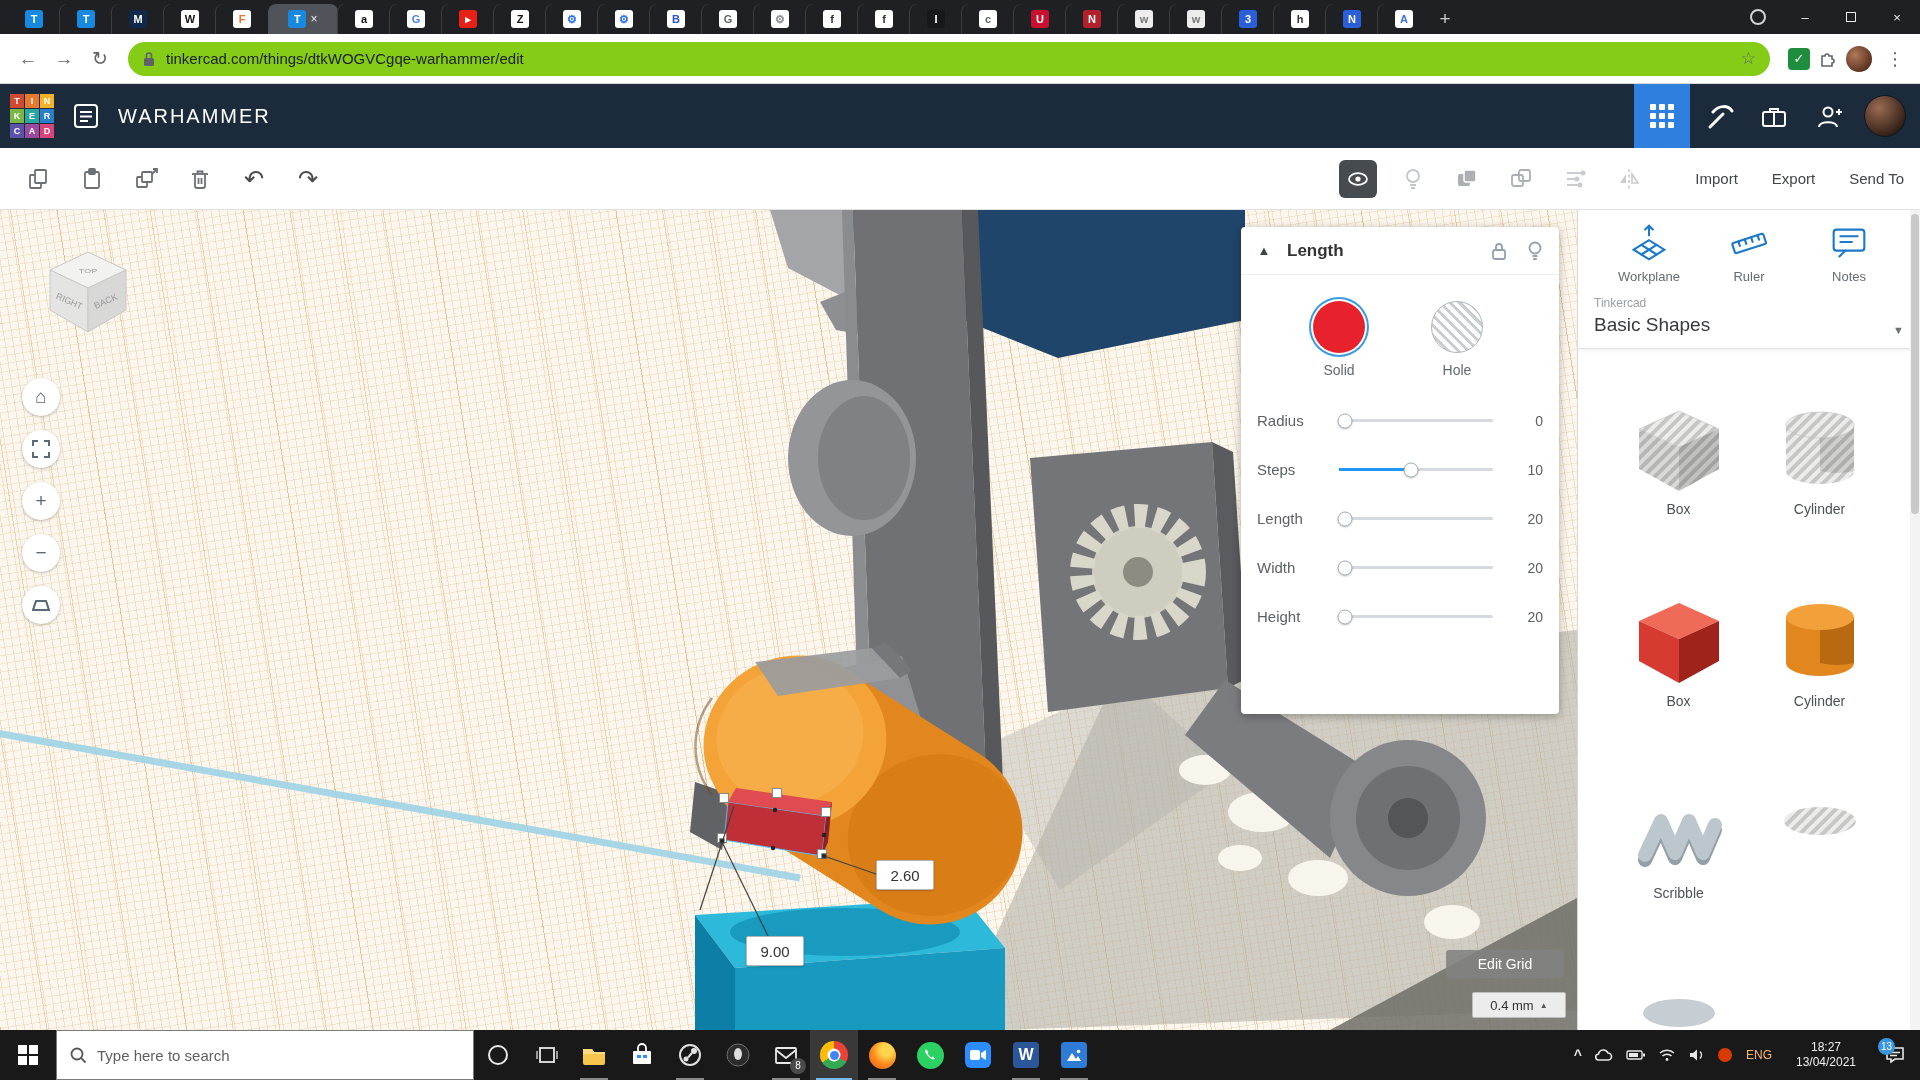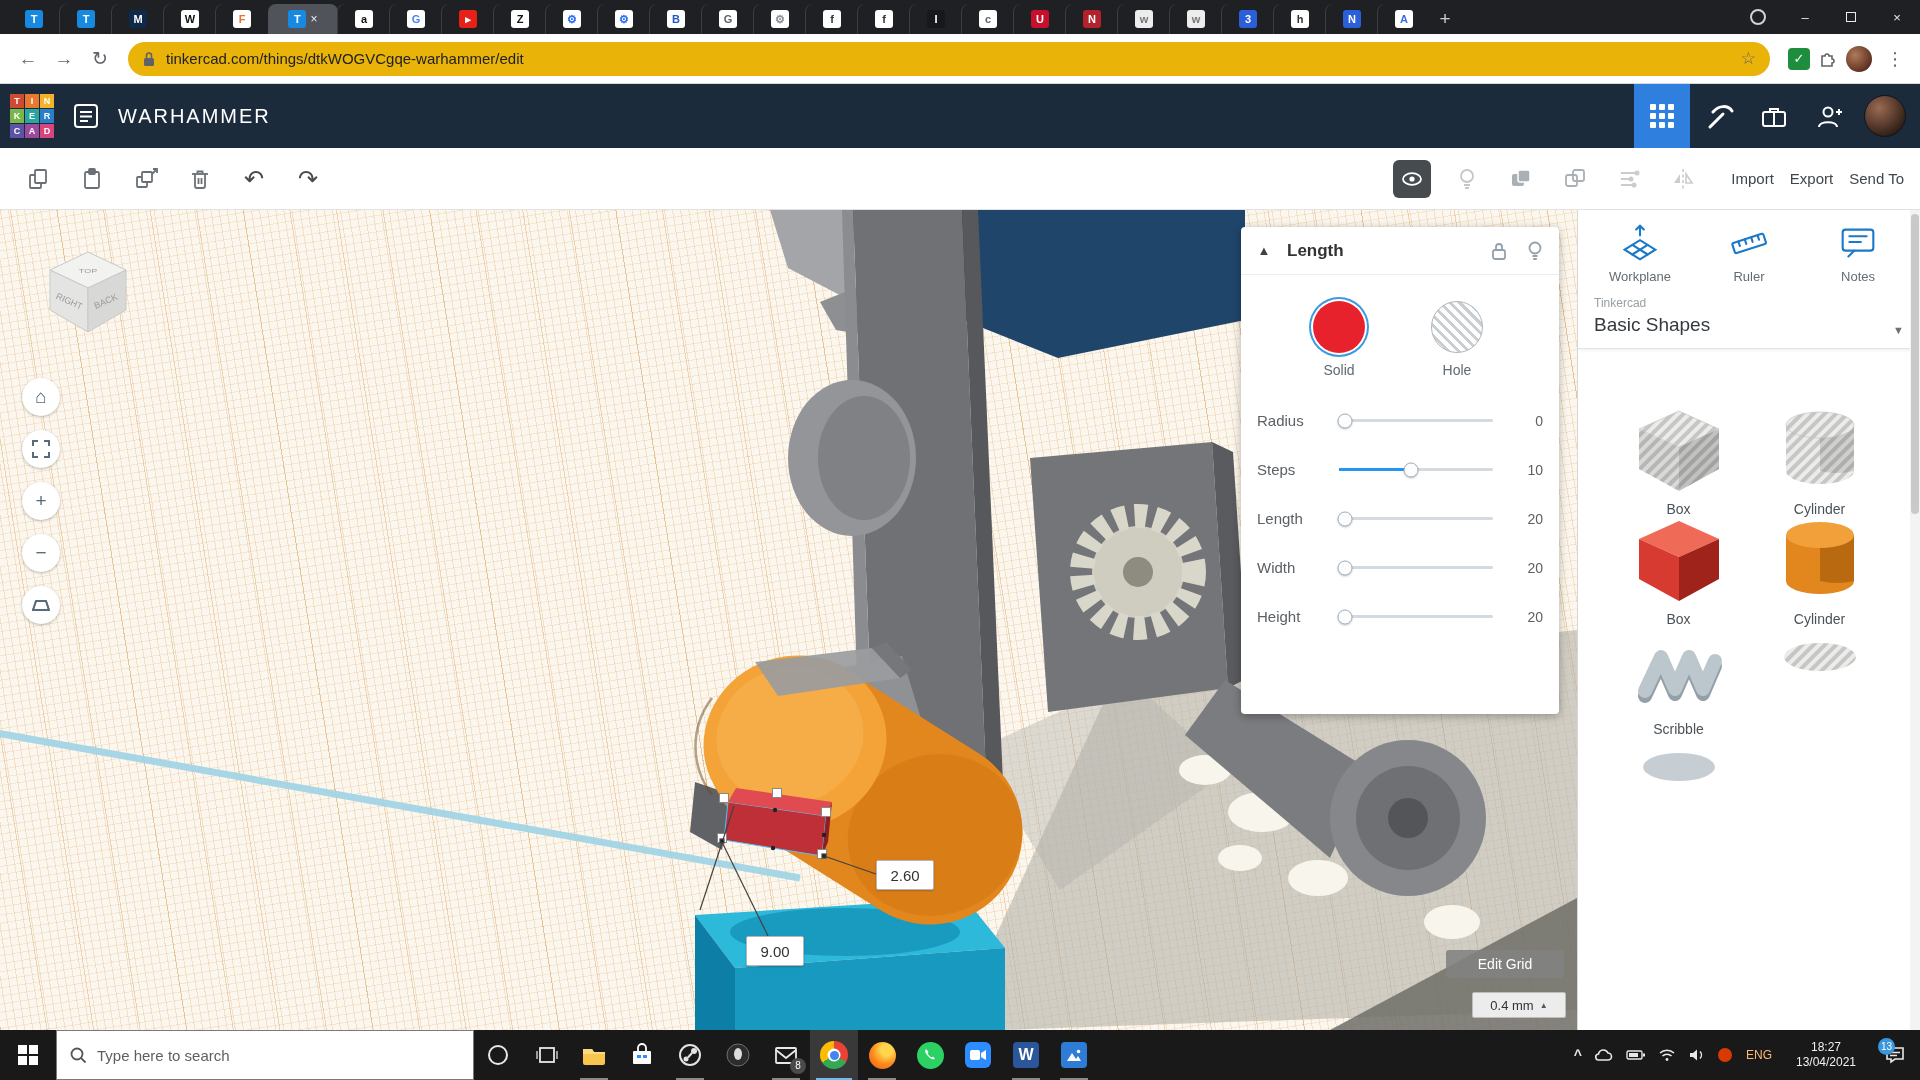--- a/index.html
+++ b/index.html
@@ -15,21 +15,21 @@
 .tclose{color:#e8eaed;font-size:12px;line-height:12px}
 .newtab{width:30px;height:30px;color:#c9cdd2;font-size:19px;display:flex;align-items:center;justify-content:center}
 .stripright{margin-left:auto;display:flex;align-items:center;height:34px}
 .tabsearch{width:16px;height:16px;border:2px solid #cfd2d6;border-radius:50%;margin-right:16px}
 .wctl{width:46px;height:34px;display:flex;align-items:center;justify-content:center;color:#e8eaed;font-size:13px}
 .wctl .maxbox{width:10px;height:10px;border:1px solid #e8eaed}
 
 
 .navbar{height:50px;background:#fff;display:flex;align-items:center;border-bottom:1px solid #d7d9dc;padding:0 10px}
 .navbtn{width:36px;height:36px;border-radius:50%;display:flex;align-items:center;justify-content:center;color:#5f6368;font-size:19px}
-.omnibox{flex:1;height:34px;background:#eab308;border-radius:17px;display:flex;align-items:center;padding:10px 14px;margin:0 10px;color:#202124}
+.omnibox{flex:1;height:34px;background:#84cc16;border-radius:17px;display:flex;align-items:center;padding:10px 14px;margin:0 10px;color:#202124}
 .omnibox .lock{margin-right:10px}
 .omnibox .url{font-size:15px;color:#202124;flex:1}
 .omnibox .star{color:#5f6368;font-size:17px}
 .extgreen{width:22px;height:22px;background:#1e8e3e;border-radius:4px;color:#fff;font-size:13px;line-height:22px;text-align:center;margin:0 8px}
 .navavatar{width:26px;height:26px;border-radius:50%;background:radial-gradient(circle at 35% 35%,#b07a5a,#5a2e1e 75%);margin:0 8px}
 .menudots{color:#5f6368;font-size:18px;margin:0 6px}
 
 
 .tkheader{height:64px;background:#1b2b3c;display:flex;align-items:center;color:#fff}
 .logo{width:44px;height:44px;display:grid;grid-template-columns:repeat(3,1fr);grid-template-rows:repeat(3,1fr);gap:1px;margin:0 12px 0 10px}
@@ -40,21 +40,21 @@
 .appsbtn{width:56px;height:64px;background:#2f80de;display:flex;align-items:center;justify-content:center}
 .tkh-icon{width:56px;height:64px;display:flex;align-items:center;justify-content:center}
 .tk-avatar{width:42px;height:42px;border-radius:50%;background:radial-gradient(circle at 35% 30%,#9a6a52,#2a1a12 80%);margin:0 14px 0 6px;border:1px solid #0d1620}
 
 
 .edittb{height:62px;background:#fff;display:flex;align-items:center;padding:0 16px;border-bottom:1px solid #e2e2e2}
 .tbi{width:44px;height:44px;display:flex;align-items:center;justify-content:center;margin-right:10px}
 .tbi.uglyph{font-size:24px;color:#4a4a4a}
 .tbspacer{flex:1}
 .eyebtn{width:38px;height:38px;background:#454b4f;border-radius:6px;display:flex;align-items:center;justify-content:center;margin-right:14px}
-.tbtext{font-size:15px;color:#3f464c;margin-left:16px}
+.tbtext{font-size:15px;color:#3f464c;margin-left:34px}
 
 
 .main{position:absolute;top:210px;left:0;width:1920px;height:820px}
 .viewport{position:absolute;left:0;top:0;width:1577px;height:820px;overflow:hidden;
  background-color:#fbf7ee;
  background-image:
   repeating-linear-gradient(81deg,rgba(214,138,44,.20) 0 1px,transparent 1px 8px),
   repeating-linear-gradient(171deg,rgba(214,138,44,.15) 0 1px,transparent 1px 8px),
   repeating-linear-gradient(81deg,rgba(196,118,30,.28) 0 1px,transparent 1px 46px)}
 .model{position:absolute;left:0;top:0}
@@ -82,29 +82,29 @@
 .radio .rlbl{font-size:14px;color:#5f6a72}
 .srow{display:flex;align-items:center;height:49px;padding:0 16px}
 .slbl{width:78px;font-size:15px;color:#5b6166}
 .strack{flex:1;height:3px;background:#d4dadf;border-radius:2px;position:relative;margin:0 14px 0 4px}
 .sfill{position:absolute;left:0;top:0;height:100%;background:#2196f3}
 .sknob{position:absolute;top:50%;transform:translate(-50%,-50%);width:15px;height:15px;border-radius:50%;background:#fdfdfd;border:1.5px solid #9fb0bc;box-shadow:0 1px 2px rgba(0,0,0,.2)}
 .sval{width:36px;text-align:right;font-size:14px;color:#5b6166}
 
 
 .sidebar{position:absolute;left:1577px;top:0;width:343px;height:820px;background:#fff;border-left:1px solid #d8d8d8;overflow:hidden}
-.sb-tools{display:flex;justify-content:space-between;padding:10px 12px 0}
+.sb-tools{display:flex;justify-content:center;padding:10px 12px 0}
 .sb-tool{display:flex;flex-direction:column;align-items:center;gap:3px;width:100px}
 .sb-tool .tl{font-size:13px;color:#636c72}
 .sb-lib{padding:12px 16px 12px;border-bottom:1px solid #e1e4e7;box-shadow:0 2px 3px rgba(0,0,0,.05)}
 .sb-lib .small{font-size:12px;color:#98a0a6;margin-bottom:4px}
 .sb-librow{display:flex;align-items:flex-end}
 .sb-lib .val{font-size:19px;color:#343a40;flex:1}
 .sb-lib .caret{font-size:11px;color:#6b7177}
-.shapegrid{display:grid;grid-template-columns:1fr 1fr;padding:58px 30px 0;justify-items:center}
+.shapegrid{display:grid;grid-template-columns:1fr 1fr;padding:58px 30px 0;row-gap:82px;justify-items:center}
 .shapeitem{display:flex;flex-direction:column;align-items:center;gap:8px}
 .shapeitem .sl{font-size:14px;color:#4b5257}
 .sb-scroll{position:absolute;right:0;top:0;width:10px;height:100%;background:#f3f3f3}
 .sb-thumb{position:absolute;right:1px;top:4px;width:8px;height:300px;background:#c9c9c9;border-radius:4px}
 
 
 .taskbar{position:absolute;bottom:0;left:0;width:1920px;height:50px;background:#191919;display:flex;align-items:center;color:#fff}
 .startbtn{width:56px;height:50px;display:flex;align-items:center;justify-content:center}
 .winlogo{display:grid;grid-template-columns:9px 9px;grid-template-rows:9px 9px;gap:2px}
 .winlogo i{background:#fdfdfd}

